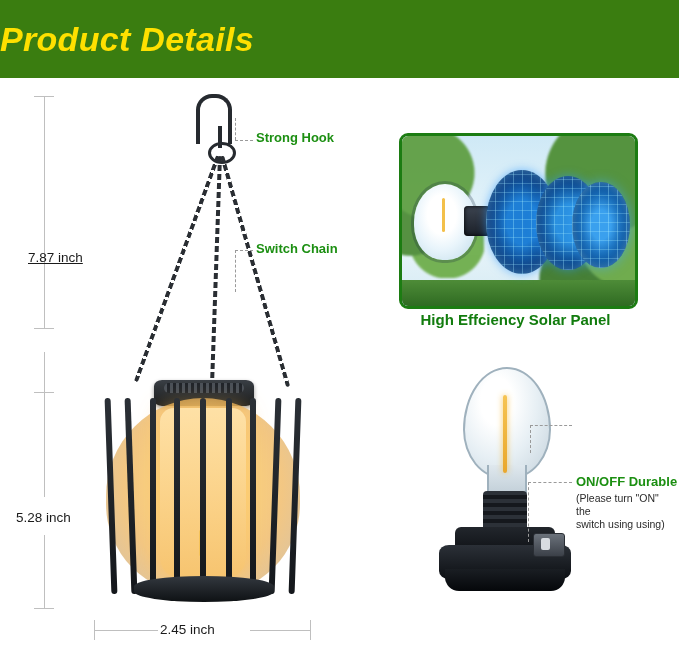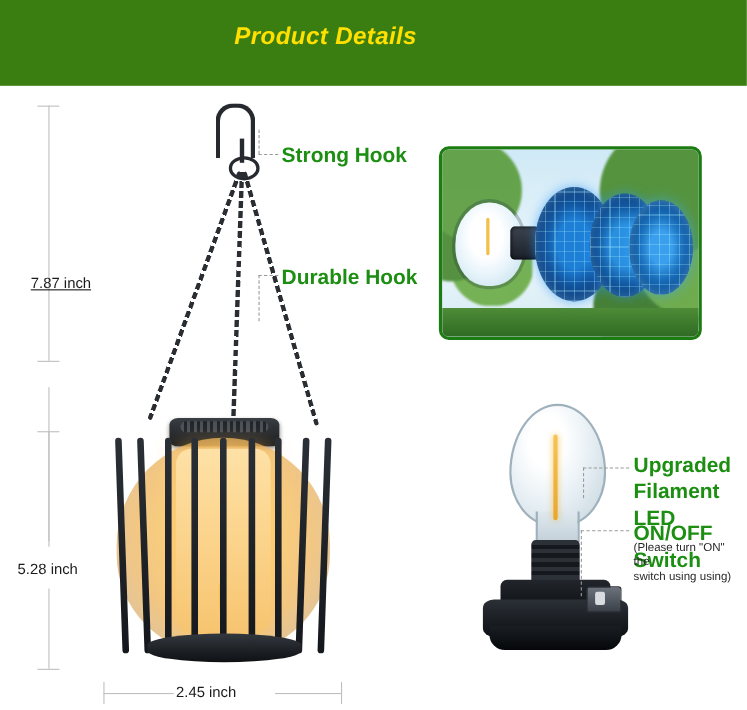--- a/index.html
+++ b/index.html
@@ -12,23 +12,22 @@
   }
   .page{position:relative;width:679px;height:645px;}
 
   
   .header{
     position:absolute;left:0;top:0;width:679px;height:78px;
     background:#3a7d10;
   }
   .header-title{
     position:absolute;left:0;top:20px;width:592px;
-    text-align:center;
     color:#ffe000;
-    font-size:22px;
+    font-size:34px;
     font-weight:bold;
     letter-spacing:.3px;
     font-style:italic;
   }
 
   
   .vruler{
     position:absolute;
     width:1px;background:#bfbfbf;
   }
@@ -47,21 +46,21 @@
   .leader{
     position:absolute;border-top:1px dashed #9a9a9a;height:0;
   }
   .leader-v{
     position:absolute;border-left:1px dashed #9a9a9a;width:0;
   }
 
   .callout{
     position:absolute;
     color:#1c8f12;
-    font-size:19px;
+    font-size:13px;
     font-weight:bold;
     line-height:1.25;
   }
   .callout.small{
     font-size:10.5px;font-weight:normal;color:#2a2a2a;line-height:1.25;
   }
 
   .caption-green{
     position:absolute;
     color:#127c0e;
@@ -293,61 +292,58 @@
   <div class="vtick" style="left:94px;top:620px;width:1px;height:20px;background:#bfbfbf;"></div>
   <div class="vtick" style="left:310px;top:620px;width:1px;height:20px;background:#bfbfbf;"></div>
   <div class="dim-label" style="left:160px;top:622px;">2.45 inch</div>
 
   <div class="leader" style="left:235px;top:140px;width:18px;"></div>
   <div class="leader-v" style="left:235px;top:118px;height:22px;"></div>
   <div class="callout" style="left:256px;top:130px;">Strong Hook</div>
 
   <div class="leader" style="left:235px;top:250px;width:18px;"></div>
   <div class="leader-v" style="left:235px;top:250px;height:42px;"></div>
-  <div class="callout" style="left:256px;top:241px;">Durable Hook</div>
+  <div class="callout" style="left:256px;top:241px;">Switch Chain</div>
 
   <div class="panel-photo">
     <div class="sky"></div>
     <div class="tree-l"></div>
     <div class="tree-r"></div>
     <div class="grass"></div>
     <div class="disc disc-bulb"></div>
     <div class="bulb-filament"></div>
     <div class="bulb-base"></div>
     <div class="disc disc-a">
         <div class="circuit"></div>
       </div>
     <div class="disc disc-b">
         <div class="circuit"></div>
       </div>
     <div class="disc disc-c">
         <div class="circuit"></div>
       </div>
   </div>
+  <div class="caption-green" style="left:399px;top:311px;width:233px;">High Effciency Solar Panel</div>
 
   <div class="bulb-wrap">
     <div class="glass"></div>
     <div class="glass-neck"></div>
     <div class="filament"></div>
     <div class="screw"></div>
     <div class="base-top"></div>
     <div class="base-body"></div>
     <div class="base-bottom"></div>
     <div class="switch-box"></div>
     <div class="switch-knob"></div>
   </div>
 
   <div class="leader" style="left:530px;top:425px;width:42px;"></div>
   <div class="leader-v" style="left:530px;top:425px;height:28px;"></div>
-  <div class="callout" style="left:576px;top:412px;">
-    <span>Upgraded</span><br>
-    <span>Filament LED</span>
-  </div>
 
   <div class="leader" style="left:528px;top:482px;width:44px;"></div>
   <div class="leader-v" style="left:528px;top:482px;height:60px;"></div>
-  <div class="callout" style="left:576px;top:474px;">ON/OFF Switch</div>
+  <div class="callout" style="left:576px;top:474px;">ON/OFF Durable</div>
   <div class="callout small" style="left:576px;top:492px;width:100px;">
     <span>(Please turn "ON" the</span><br>
     <span>switch using using)</span>
   </div>
 
 </div>
 
 </body></html>

